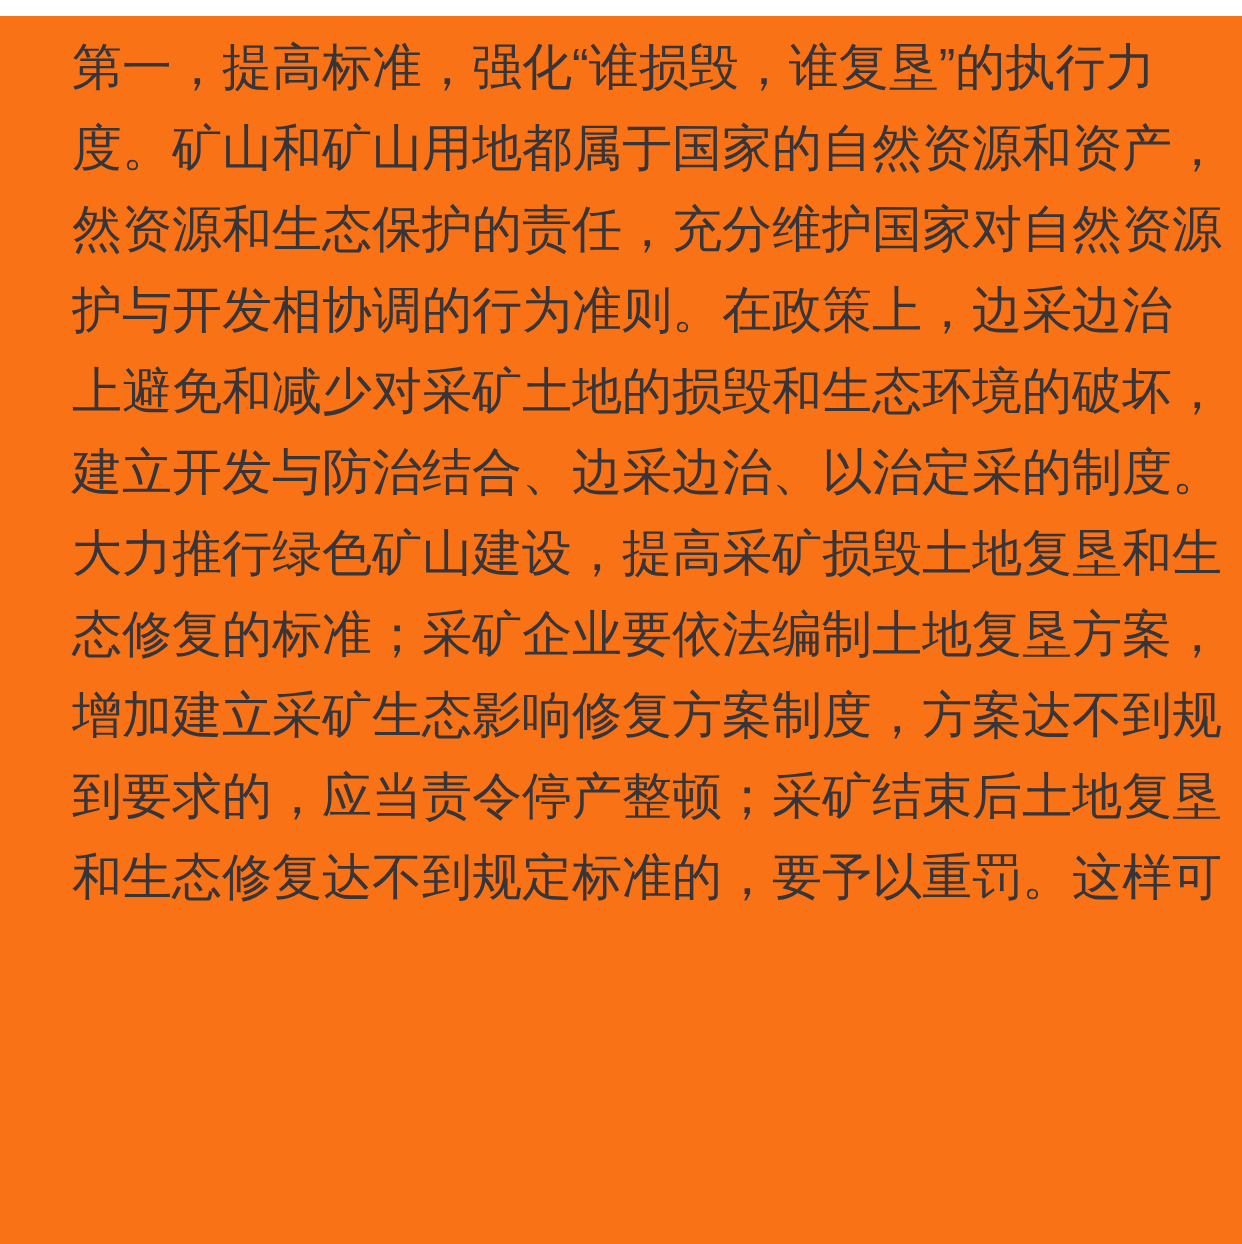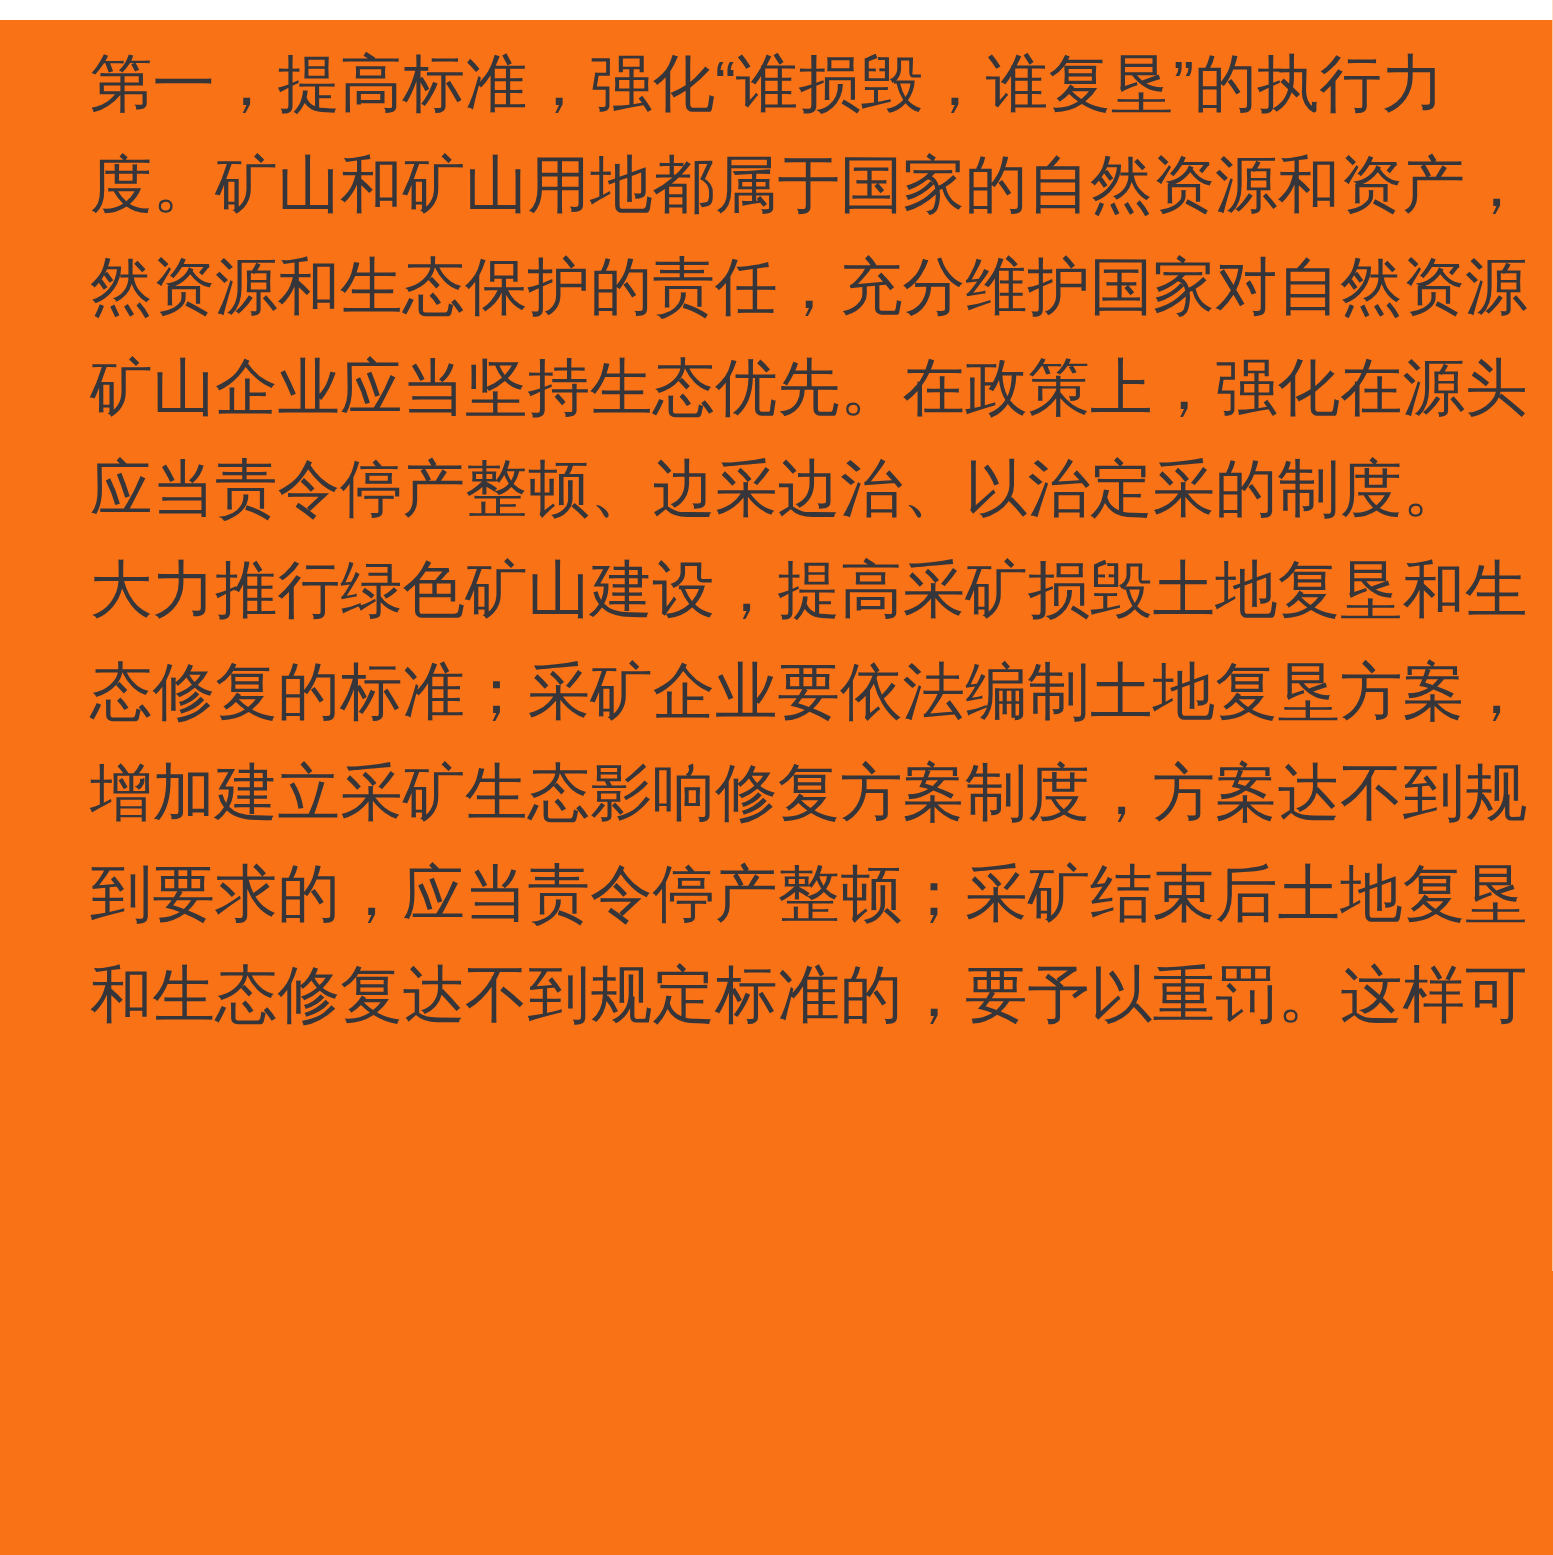--- a/index.html
+++ b/index.html
@@ -32,21 +32,22 @@
   }
 </style>
 </head>
 <body>
 
 <div class="page" style="background: #f97316; margin-top: 16px;">
   <div class="paragraph" style="color: rgb(53, 53, 58);">
     <div class="text-line">第一，提高标准，强化“谁损毁，谁复垦”的执行力</div>
     <div class="text-line">度。矿山和矿山用地都属于国家的自然资源和资产，</div>
     <div class="text-line">然资源和生态保护的责任，充分维护国家对自然资源</div>
-    <div class="text-line">矿山企业应当坚持生态优先。在政策上，强化在源头</div>
-    <div class="text-line">应当责令停产整顿、边采边治、以治定采的制度。</div>
+    <div class="text-line">护与开发相协调的行为准则。在政策上，边采边治</div>
+    <div class="text-line">上避免和减少对采矿土地的损毁和生态环境的破坏，</div>
+    <div class="text-line">建立开发与防治结合、边采边治、以治定采的制度。</div>
     <div class="text-line">大力推行绿色矿山建设，提高采矿损毁土地复垦和生</div>
     <div class="text-line">态修复的标准；采矿企业要依法编制土地复垦方案，</div>
     <div class="text-line">增加建立采矿生态影响修复方案制度，方案达不到规</div>
     <div class="text-line">到要求的，应当责令停产整顿；采矿结束后土地复垦</div>
     <div class="text-line">和生态修复达不到规定标准的，要予以重罚。这样可</div>
   </div>
 </div>
 
 </body></html>

